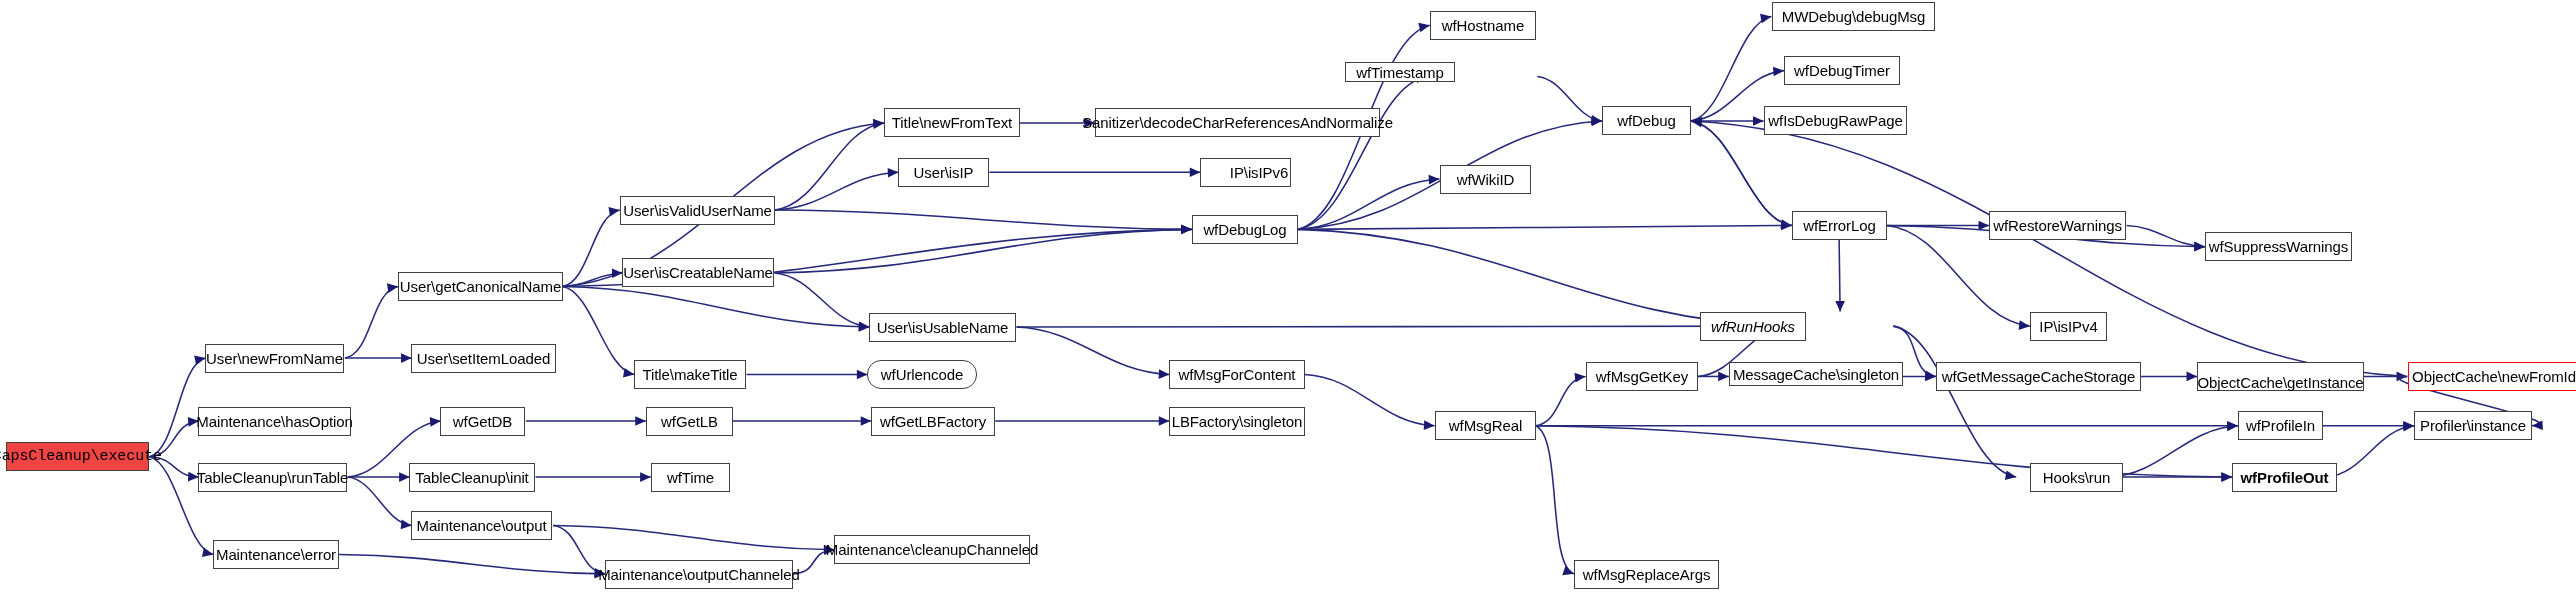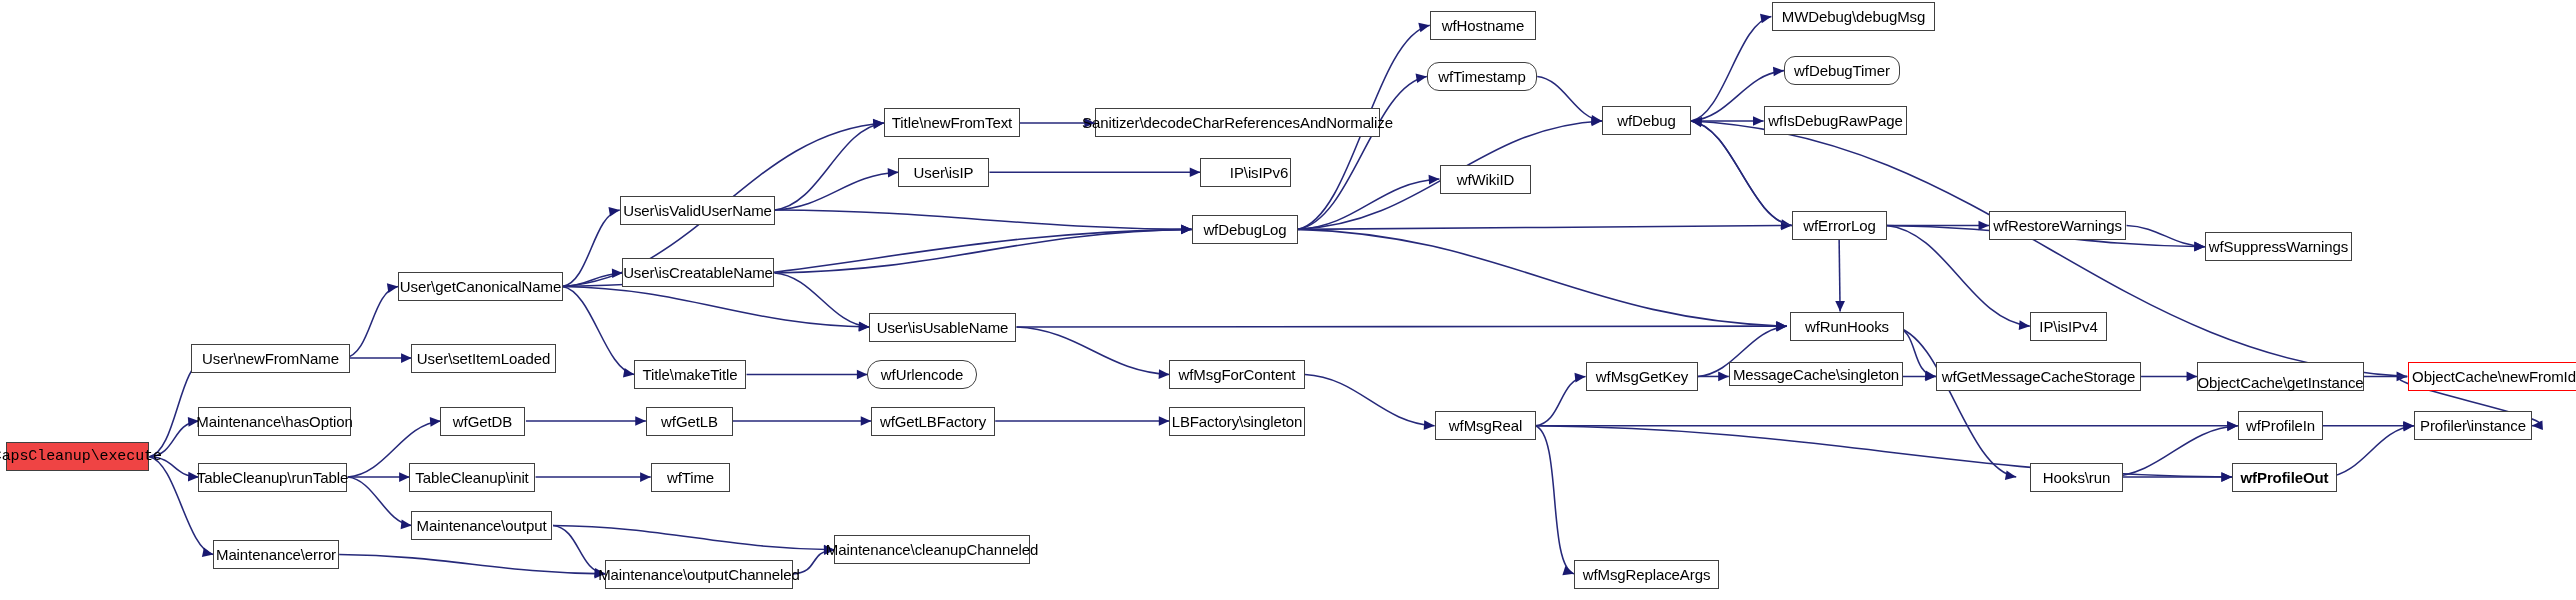--- a/index.html
+++ b/index.html
@@ -164,21 +164,21 @@
       <polygon points="2306,493 2295,498 2295,488" class="arrowhead"></polygon>
       <path d="M 2400 440 C 2439.48 440, 2454.52 440, 2494 440" class="edge"></path>
       <polygon points="2494,440 2483,445 2483,435" class="arrowhead"></polygon>
       <path d="M 2404 493 C 2441.8 489.82, 2456.2 443.18, 2494 440" class="edge"></path>
       <polygon points="2494,440 2483.4578743015763,445.9045394196871 2482.6195657314092,435.93973943468075" class="arrowhead"></polygon>
     </svg>
   <div id="nodes">
       <div class="node current" style="left: 5.8px; top: 442px; width: 143px; height: 29px;">
         <span>CapsCleanup\execute</span>
       </div>
-      <div class="node" style="left: 191px; top: 344px; width: 159px; height: 29px;">
+      <div class="node" style="left: 205px; top: 344px; width: 139px; height: 29px;">
         <span>User\newFromName</span>
       </div>
       <div class="node" style="left: 198px; top: 407px; width: 153px; height: 29px;">
         <span>Maintenance\hasOption</span>
       </div>
       <div class="node" style="left: 198px; top: 463px; width: 149px; height: 29px;">
         <span>TableCleanup\runTable</span>
       </div>
       <div class="node" style="left: 213px; top: 540px; width: 126px; height: 29px;">
         <span>Maintenance\error</span>
@@ -245,54 +245,54 @@
       </div>
       <div class="node" style="left: 1169px; top: 360px; width: 136px; height: 29px;">
         <span>wfMsgForContent</span>
       </div>
       <div class="node" style="left: 1169px; top: 407px; width: 136px; height: 29px;">
         <span>LBFactory\singleton</span>
       </div>
       <div class="node" style="left: 1430px; top: 10.6px; width: 106px; height: 29px;">
         <span>wfHostname</span>
       </div>
-      <div class="node" style="left: 1427px; top: 62px; width: 110px; height: 29px; border-radius: 12px;">
+      <div class="node" style="left: 1345px; top: 62px; width: 110px; height: 20px;">
         <span>wfTimestamp</span>
       </div>
       <div class="node" style="left: 1440px; top: 165px; width: 91px; height: 29px;">
         <span>wfWikiID</span>
       </div>
       <div class="node" style="left: 1435px; top: 411px; width: 101px; height: 29px;">
         <span>wfMsgReal</span>
       </div>
       <div class="node" style="left: 1574px; top: 560px; width: 145px; height: 29px;">
         <span>wfMsgReplaceArgs</span>
       </div>
       <div class="node" style="left: 1602px; top: 106px; width: 89px; height: 29px;">
         <span>wfDebug</span>
       </div>
       <div class="node" style="left: 1586px; top: 362px; width: 112px; height: 29px;">
         <span>wfMsgGetKey</span>
       </div>
       <div class="node" style="left: 1792px; top: 211px; width: 95px; height: 29px;">
         <span>wfErrorLog</span>
       </div>
-      <div class="node" style="left: 1790px; top: 312px; width: 114px; height: 29px;">
+      <div class="node" style="left: 1700px; top: 312px; width: 106px; height: 29px; font-style: italic;">
         <span>wfRunHooks</span>
       </div>
       <div class="node" style="left: 1729px; top: 362px; width: 174px; height: 24px;">
         <span>MessageCache\singleton</span>
       </div>
       <div class="node" style="left: 2016px; top: 463px; width: 93px; height: 29px; margin-left: 14px;">
         <span>Hooks\run</span>
       </div>
       <div class="node" style="left: 1772px; top: 1.9px; width: 163px; height: 29px;">
         <span>MWDebug\debugMsg</span>
       </div>
-      <div class="node" style="left: 1784px; top: 56px; width: 116px; height: 29px; border-radius: 11px;">
+      <div class="node" style="left: 1784px; top: 56px; width: 116px; height: 29px;">
         <span>wfDebugTimer</span>
       </div>
       <div class="node" style="left: 1764px; top: 106px; width: 143px; height: 29px;">
         <span>wfIsDebugRawPage</span>
       </div>
       <div class="node" style="left: 1989px; top: 211px; width: 137px; height: 29px;">
         <span>wfRestoreWarnings</span>
       </div>
       <div class="node" style="left: 2030px; top: 312px; width: 77px; height: 29px;">
         <span>IP\isIPv4</span>

